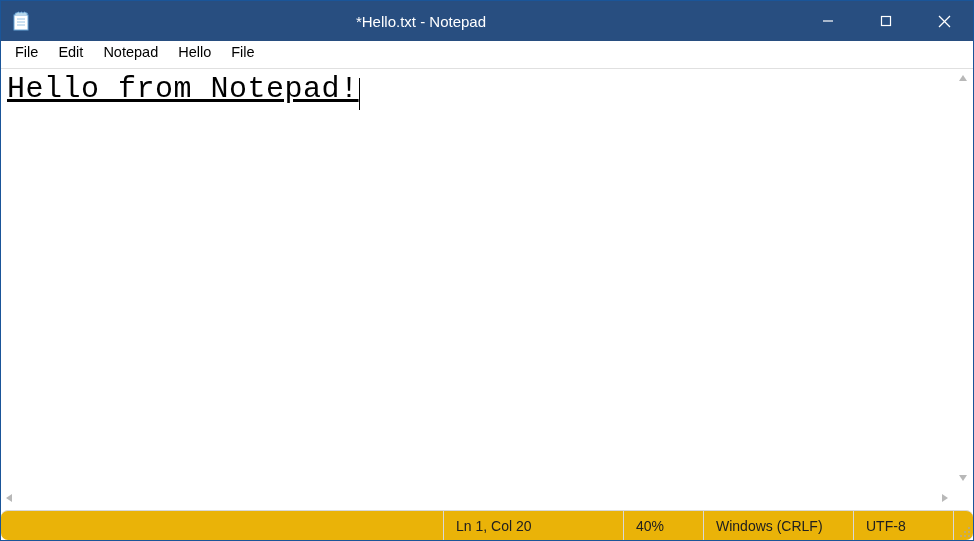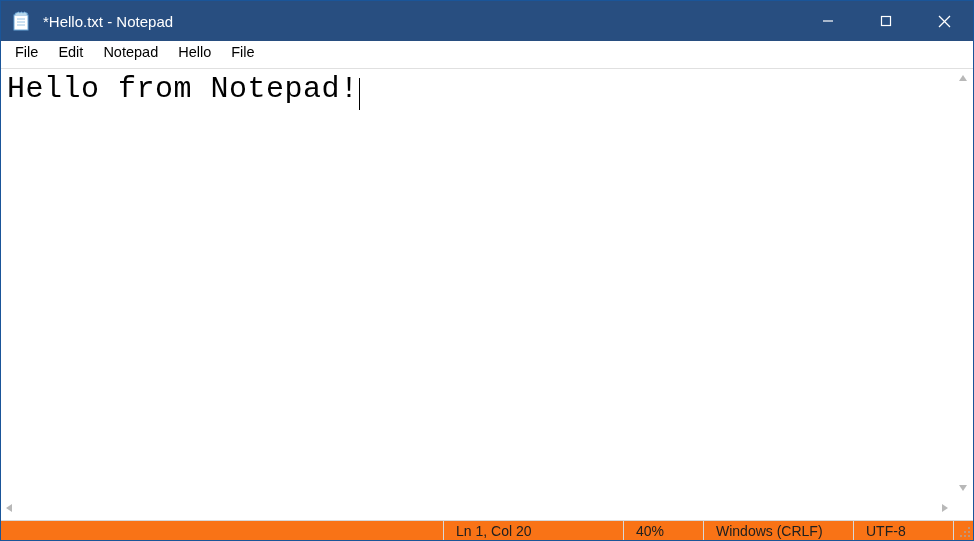--- a/index.html
+++ b/index.html
@@ -19,20 +19,21 @@
       flex-direction: column;
       background: #fff;
     }
     .titlebar {
       height: 40px;
       background: #284e80;
       display: flex;
       align-items: center;
       color: #fff;
       flex-shrink: 0;
+      text-align: center;
     }
     .titlebar .icon-wrap {
       width: 40px;
       height: 40px;
       display: flex;
       align-items: center;
       justify-content: center;
     }
     .titlebar .title {
       flex: 1;
@@ -67,20 +68,21 @@
       font-size: 14.5px;
       color: #000;
       cursor: default;
     }
     .editor-wrap {
       flex: 1;
       display: flex;
       flex-direction: column;
       position: relative;
       overflow: hidden;
+      text-decoration: underline;
     }
     .editor {
       flex: 1;
       font-family: Consolas, "Courier New", monospace;
       font-size: 30px;
       padding: 2px 6px;
       white-space: pre;
       color: #000;
       position: relative;
       overflow: hidden;
@@ -115,28 +117,29 @@
       padding: 0 4px 0 4px;
       margin-right: 20px;
       flex-shrink: 0;
     }
     .scroll-arrow {
       color: #b8b8b8;
       font-size: 11px;
       line-height: 1;
     }
     .statusbar {
-      height: 20px;
-      background: #f97316;
+      height: 30px;
+      background: #eab308;
       border-top: 1px solid #d8d8d8;
       display: flex;
       align-items: stretch;
       font-size: 14px;
       color: #202020;
       flex-shrink: 0;
+      border-radius: 7px;
     }
     .status-cell {
       border-left: 1px solid #d8d8d8;
       display: flex;
       align-items: center;
       padding: 0 12px;
       white-space: nowrap;
     }
     .status-spacer {
       flex: 1;

